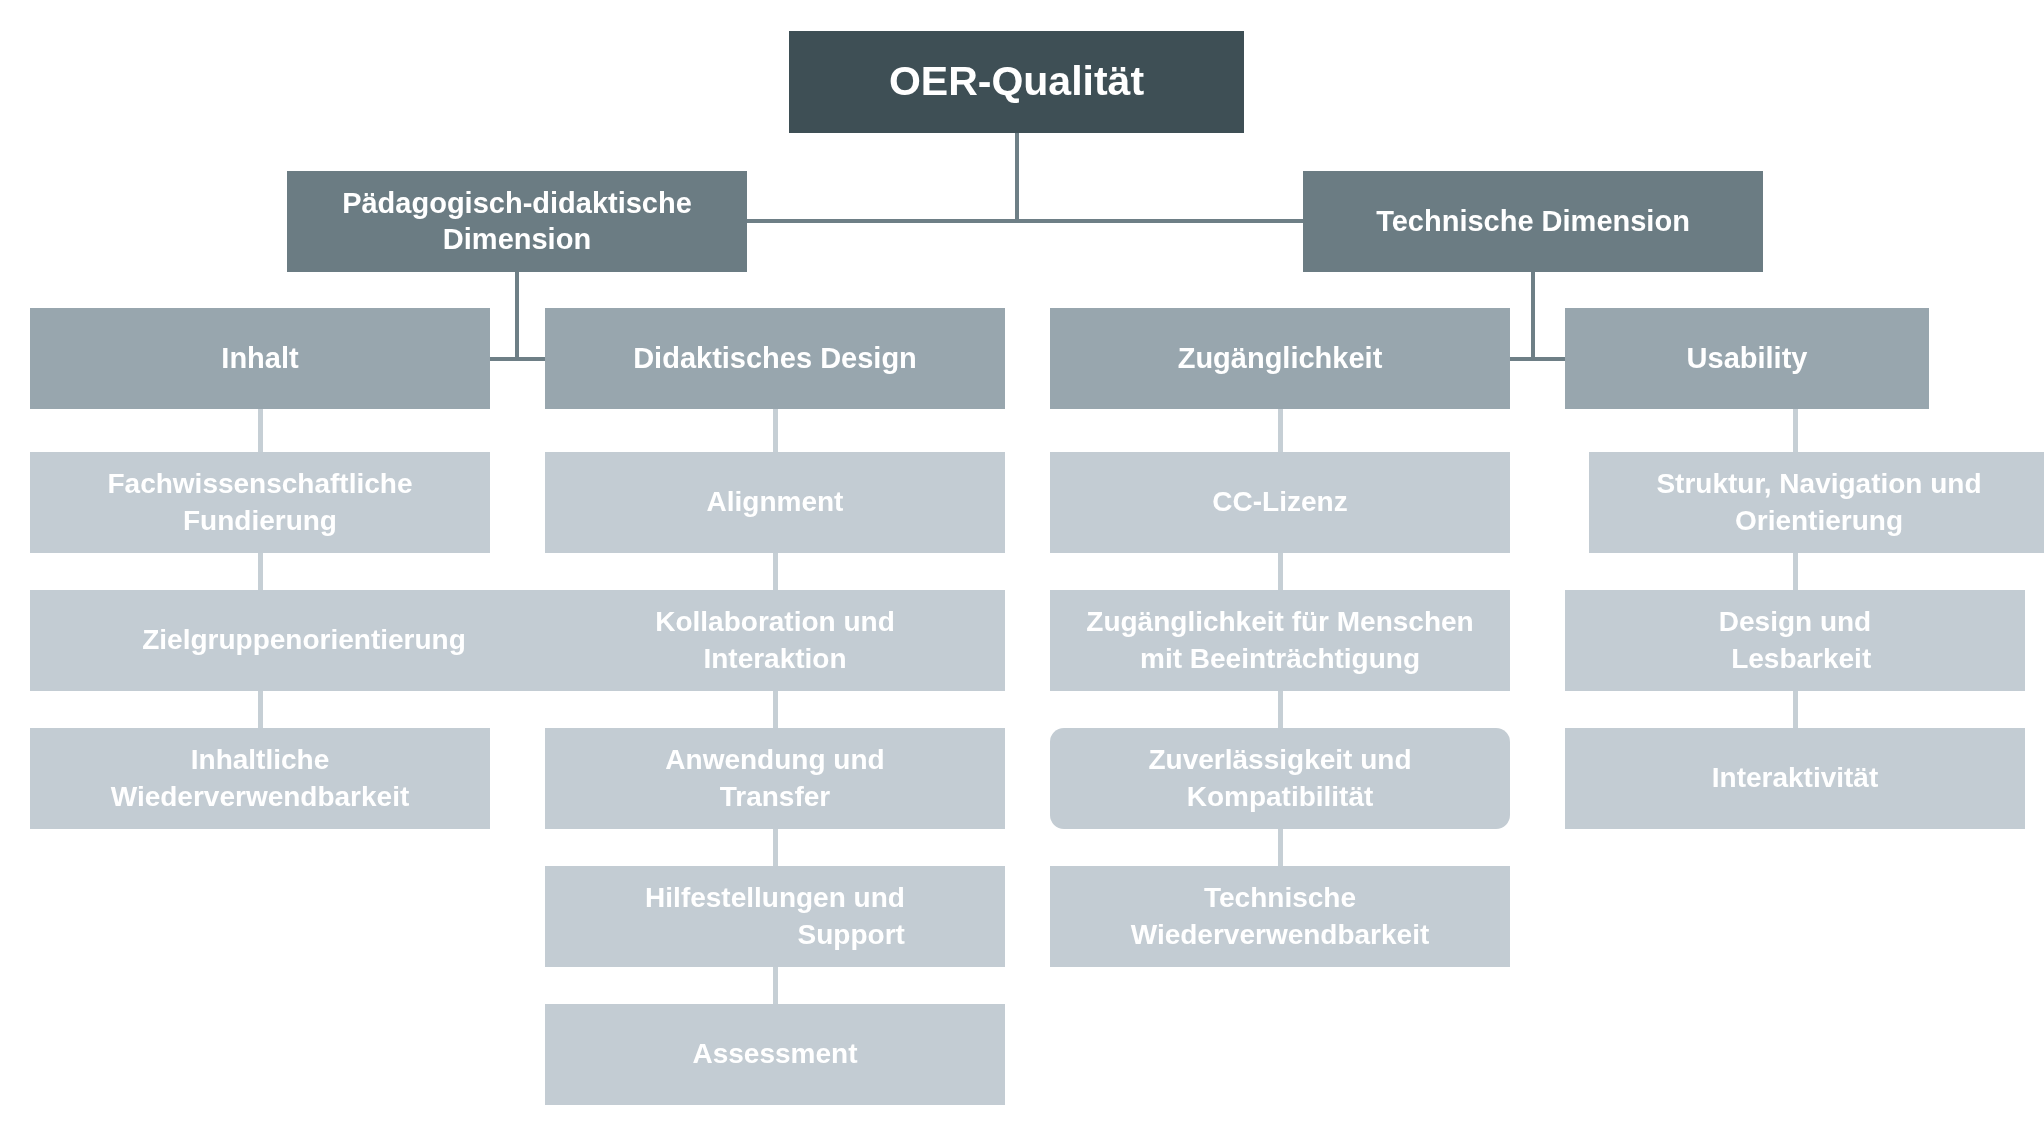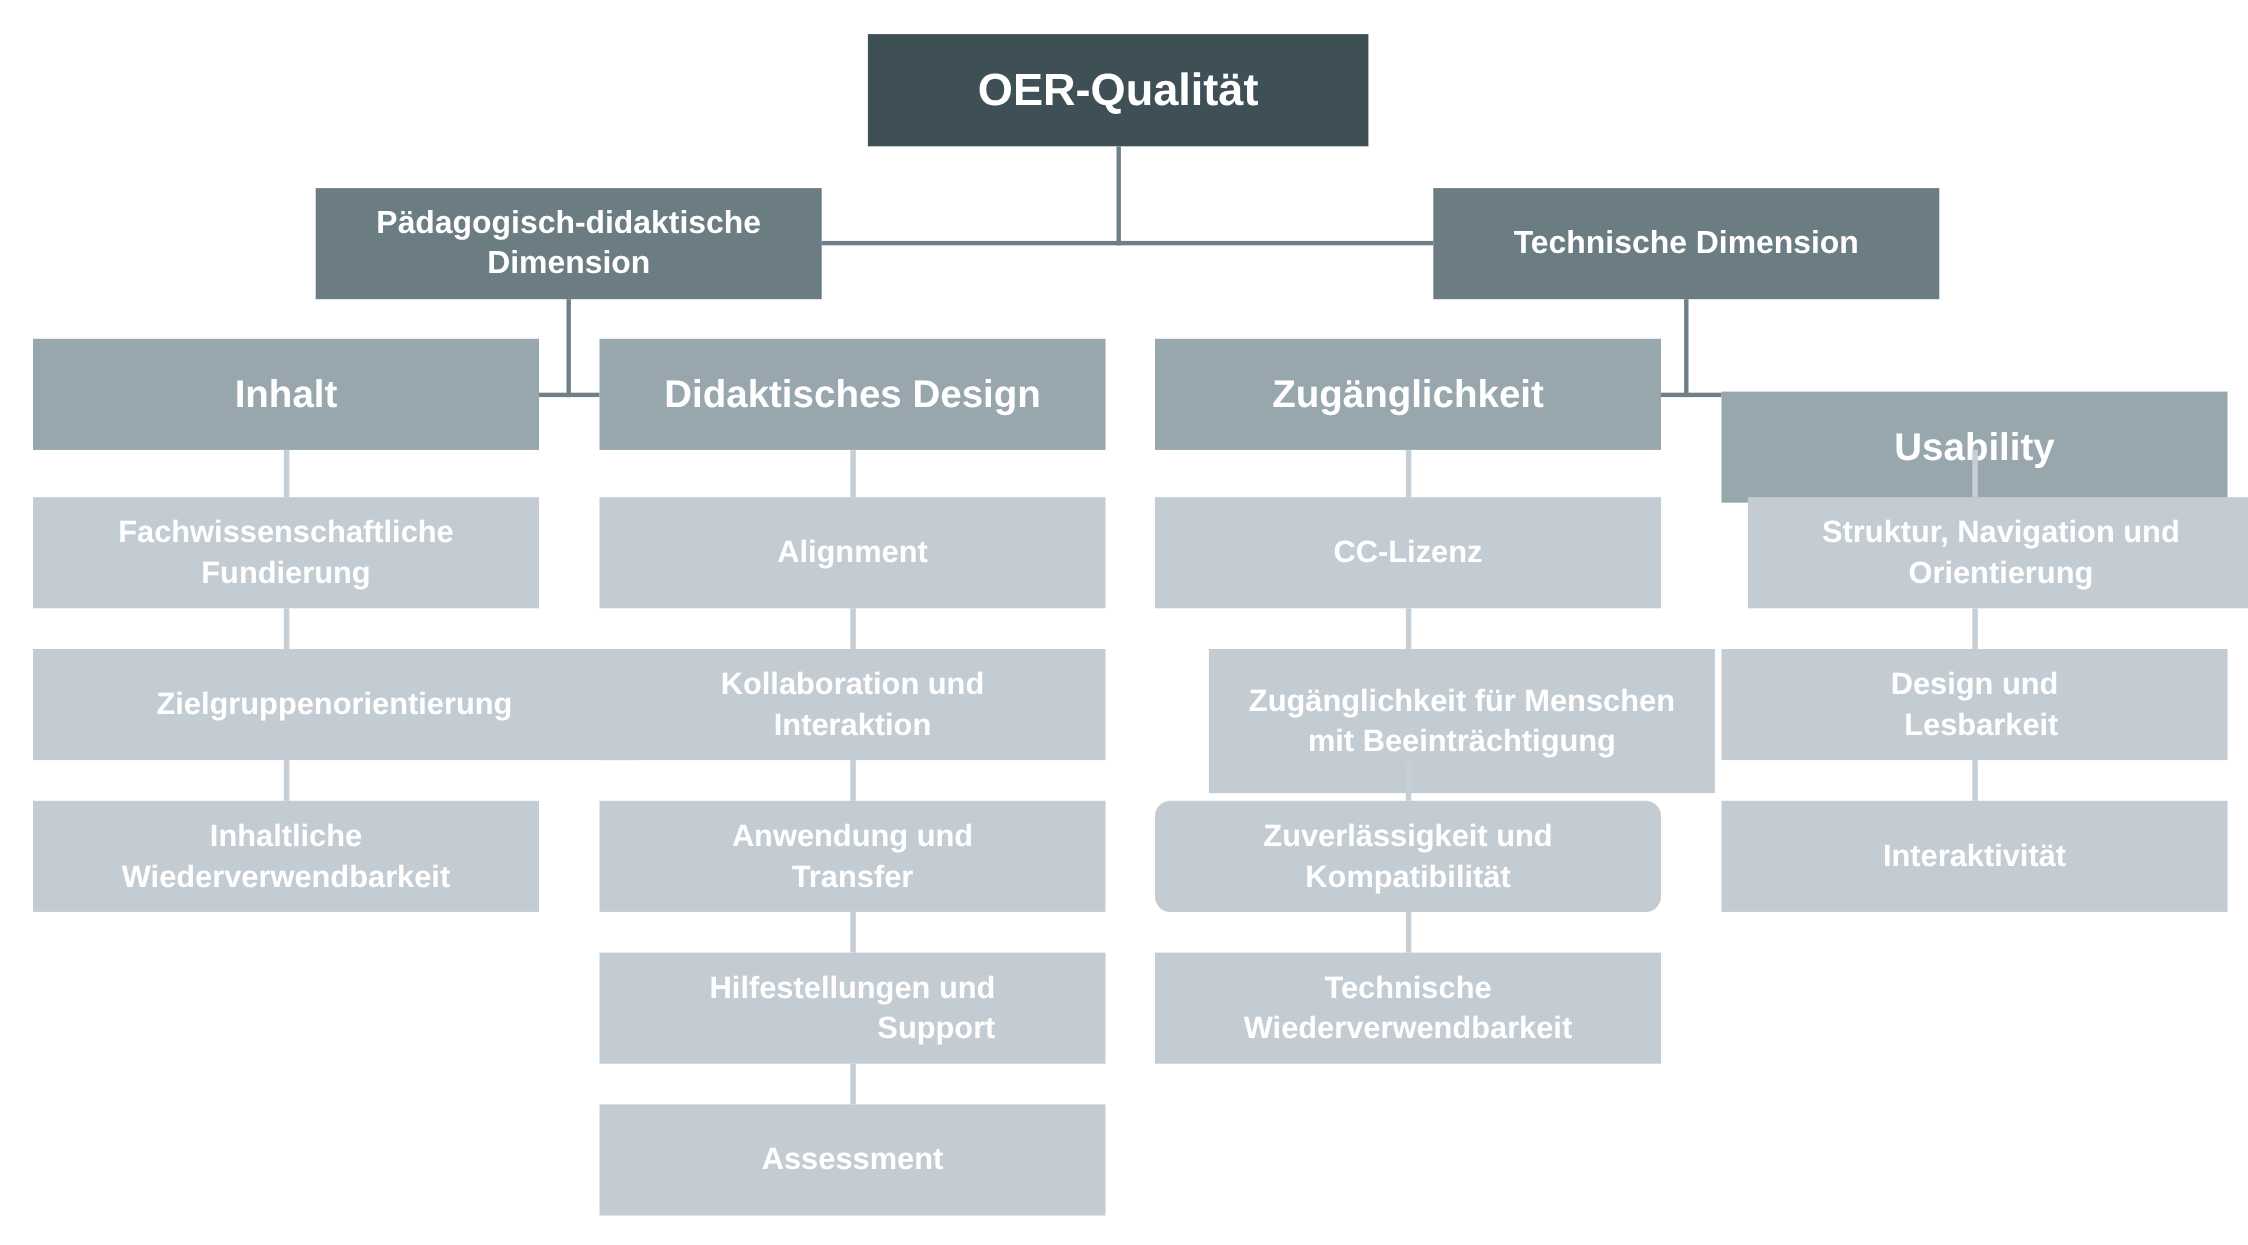--- a/index.html
+++ b/index.html
@@ -18,21 +18,21 @@
     justify-content: center;
     text-align: center;
     color: #ffffff;
     font-weight: bold;
     white-space: pre-line;
     box-sizing: border-box;
     padding: 0 18px;
   }
   .root-box  { background: var(--root-bg);  font-size: 41px; line-height: 1.2; }
   .dim-box   { background: var(--dim-bg);   font-size: 29px; line-height: 1.24; }
-  .cat-box   { background: var(--cat-bg);   font-size: 35px; line-height: 1.24; }
+  .cat-box   { background: var(--cat-bg);   font-size: 29px; line-height: 1.24; }
   .item-box  { background: var(--item-bg);  font-size: 28px; line-height: 1.3; }
   .line      { position: absolute; }
   .line.dark  { background: var(--dark-line); }
   .line.light { background: var(--light-line); }
 </style>
 </head>
 <body>
 
 <div id="canvas">
   <div class="box root-box" style="left:789px; top:31px; width:455px; height:102px;">OER-Qualität</div>
@@ -68,30 +68,30 @@
       <div class="box item-box" style="left: 545px; top: 866px; width: 460px; height: 101px; text-align: right;">Hilfestellungen und
 Support</div>
       <div class="line light" style="left: 773px; top: 829px; width: 5px; height: 37px;"></div>
       <div class="box item-box" style="left: 545px; top: 1004px; width: 460px; height: 101px;">Assessment</div>
       <div class="line light" style="left: 773px; top: 967px; width: 5px; height: 37px;"></div>
       <div class="line dark" style="left: 1531px; top: 272px; width: 4px; height: 88.5px;"></div>
       <div class="line dark" style="left: 1510px; top: 356.5px; width: 55px; height: 4px;"></div>
       <div class="box cat-box" style="left: 1050px; top: 308px; width: 460px; height: 101px;">Zugänglichkeit</div>
       <div class="line light" style="left: 1278px; top: 409px; width: 5px; height: 43px;"></div>
       <div class="box item-box" style="left: 1050px; top: 452px; width: 460px; height: 101px;">CC-Lizenz</div>
-      <div class="box item-box" style="left: 1099px; top: 590px; width: 460px; height: 131px;">Zugänglichkeit für Menschen
+      <div class="box item-box" style="left: 1050px; top: 590px; width: 460px; height: 101px;">Zugänglichkeit für Menschen
 mit Beeinträchtigung</div>
       <div class="line light" style="left: 1278px; top: 553px; width: 5px; height: 37px;"></div>
       <div class="box item-box" style="left: 1050px; top: 728px; width: 460px; height: 101px; border-radius: 14px;">Zuverlässigkeit und
 Kompatibilität</div>
       <div class="line light" style="left: 1278px; top: 691px; width: 5px; height: 37px;"></div>
       <div class="box item-box" style="left: 1050px; top: 866px; width: 460px; height: 101px;">Technische
 Wiederverwendbarkeit</div>
       <div class="line light" style="left: 1278px; top: 829px; width: 5px; height: 37px;"></div>
-      <div class="box cat-box" style="left: 1565px; top: 308px; width: 460px; height: 101px; margin-top: 48px;">Usability</div>
+      <div class="box cat-box" style="left: 1565px; top: 308px; width: 364px; height: 101px;">Usability</div>
       <div class="line light" style="left: 1793px; top: 409px; width: 5px; height: 43px;"></div>
       <div class="box item-box" style="left: 1565px; top: 452px; width: 460px; height: 101px; margin-left: 24px;">Struktur, Navigation und
 Orientierung</div>
       <div class="box item-box" style="left: 1565px; top: 590px; width: 460px; height: 101px; text-align: right;">Design und
 Lesbarkeit</div>
       <div class="line light" style="left: 1793px; top: 553px; width: 5px; height: 37px;"></div>
       <div class="box item-box" style="left: 1565px; top: 728px; width: 460px; height: 101px;">Interaktivität</div>
       <div class="line light" style="left: 1793px; top: 691px; width: 5px; height: 37px;"></div>
     </div>
 </div>

